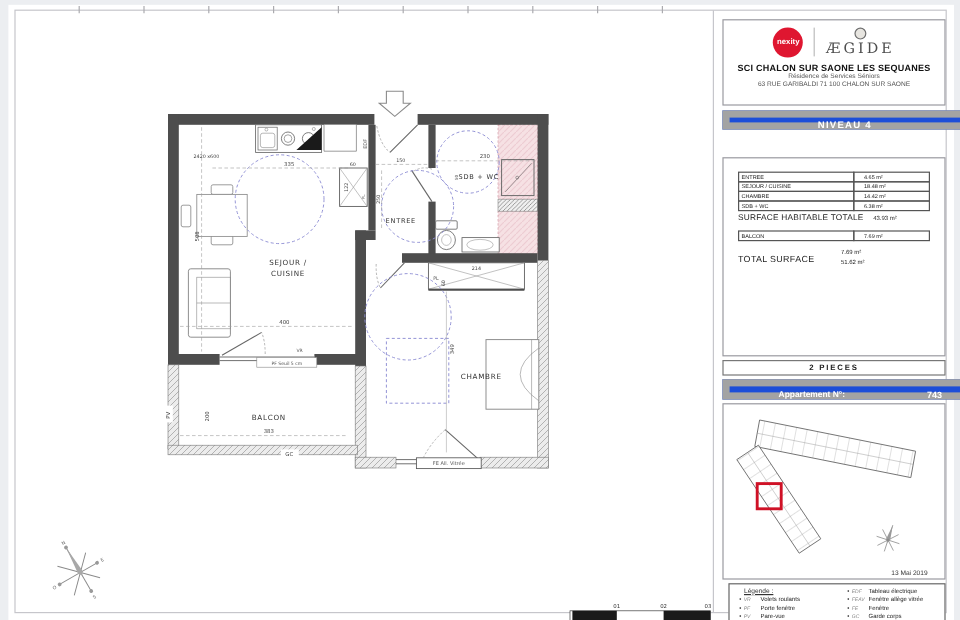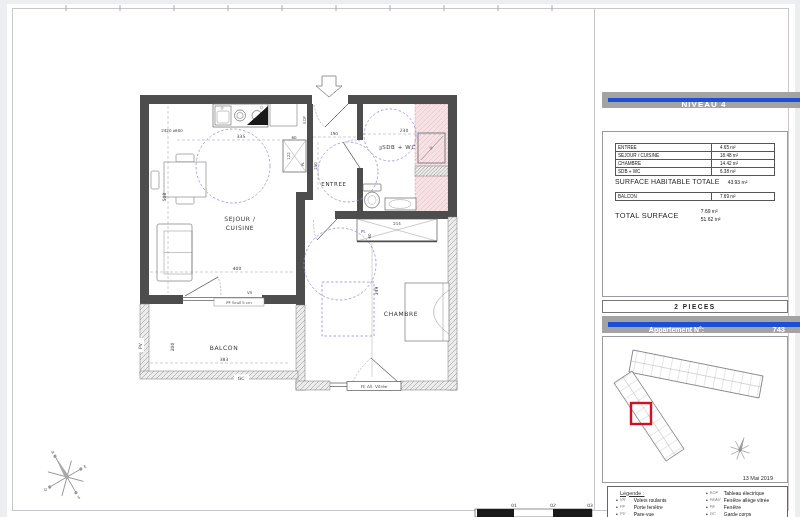--- a/index.html
+++ b/index.html
@@ -286,20 +286,35 @@
         <text x="514" y="507">01</text>
         <text x="553" y="507">02</text>
         <text x="590" y="507">03</text>
       </g>
       <rect x="475" y="509" width="117" height="8" fill="#fff" stroke="#444" stroke-width="0.6"></rect>
       <rect x="477" y="509" width="37" height="8" fill="#1a1a1a"></rect>
       <rect x="553" y="509" width="39" height="8" fill="#1a1a1a"></rect>
     </g>
   </svg>
 
+  <div class="box logo-box">
+    <div class="logos">
+      <div class="nexity-circle">
+        <span>nexity</span>
+      </div>
+      <div class="logo-divider"></div>
+      <div class="aegide">
+        <div class="medallion"></div>
+        <div class="aegide-text">ÆGIDE</div>
+      </div>
+    </div>
+    <div class="proj-title">SCI CHALON SUR SAONE LES SEQUANES</div>
+    <div class="proj-sub">Résidence de Services Séniors</div>
+    <div class="proj-sub">63 RUE GARIBALDI 71 100 CHALON SUR SAONE</div>
+  </div>
 
   <div class="red-banner level-banner">NIVEAU 4</div>
 
   <div class="box table-box">
     <div class="stable">
       <div class="srow">
         <span class="slabel">ENTREE</span>
         <span class="sval">4.65 m²</span>
       </div>
       <div class="srow">

